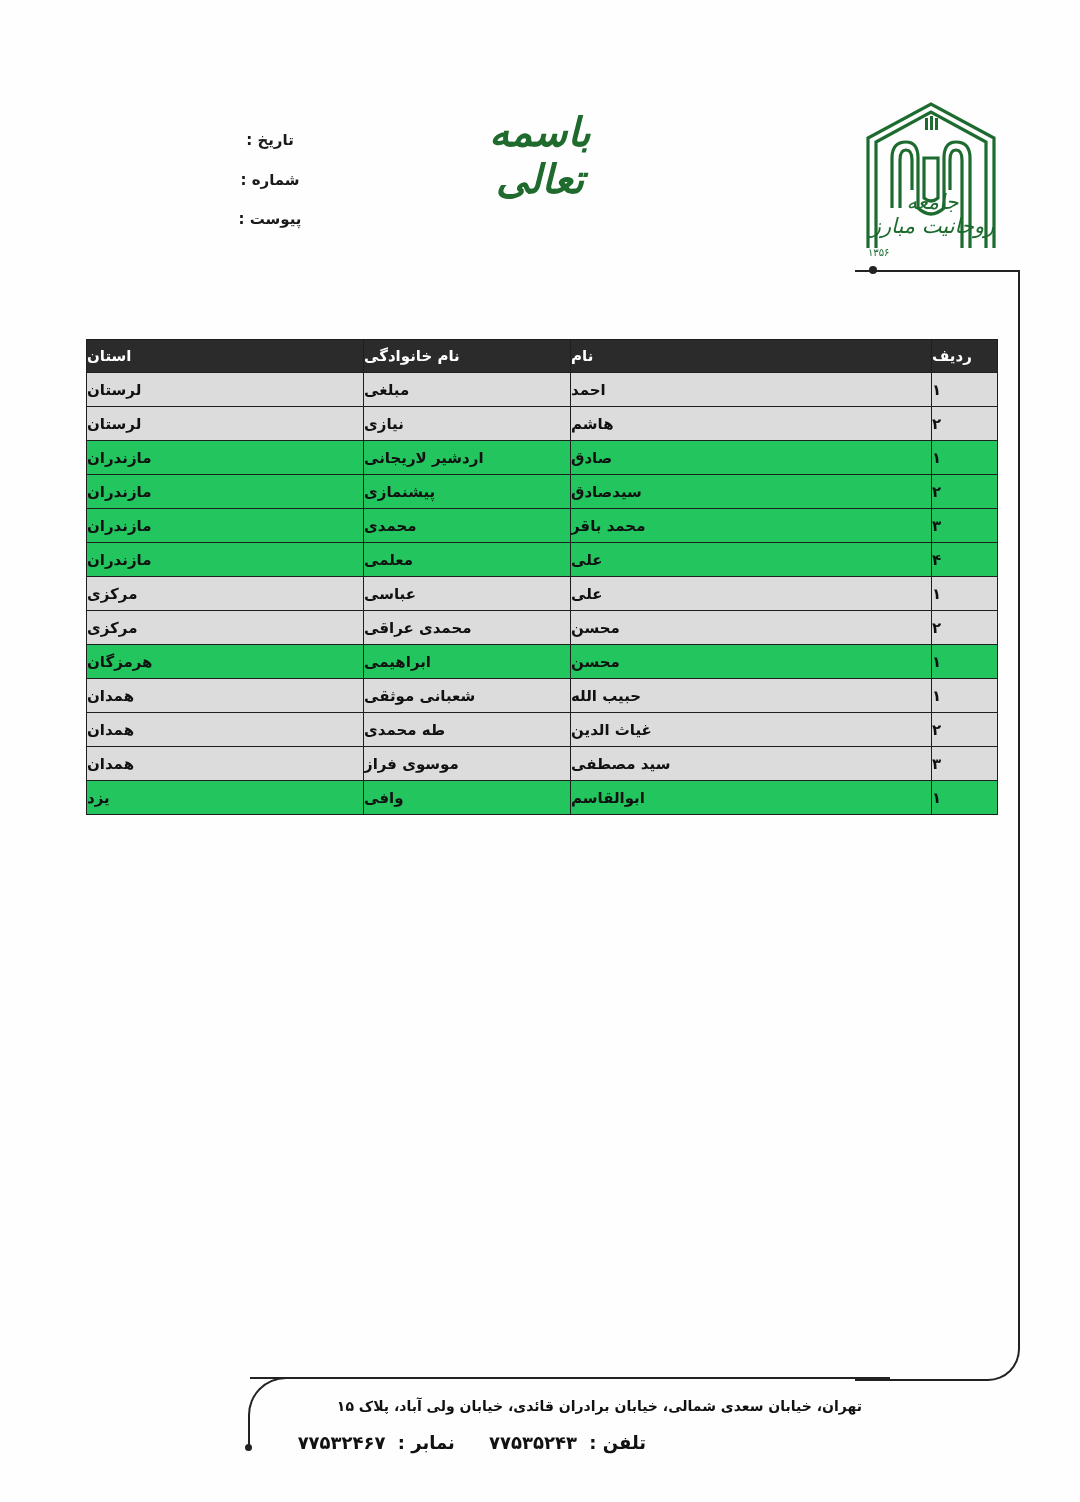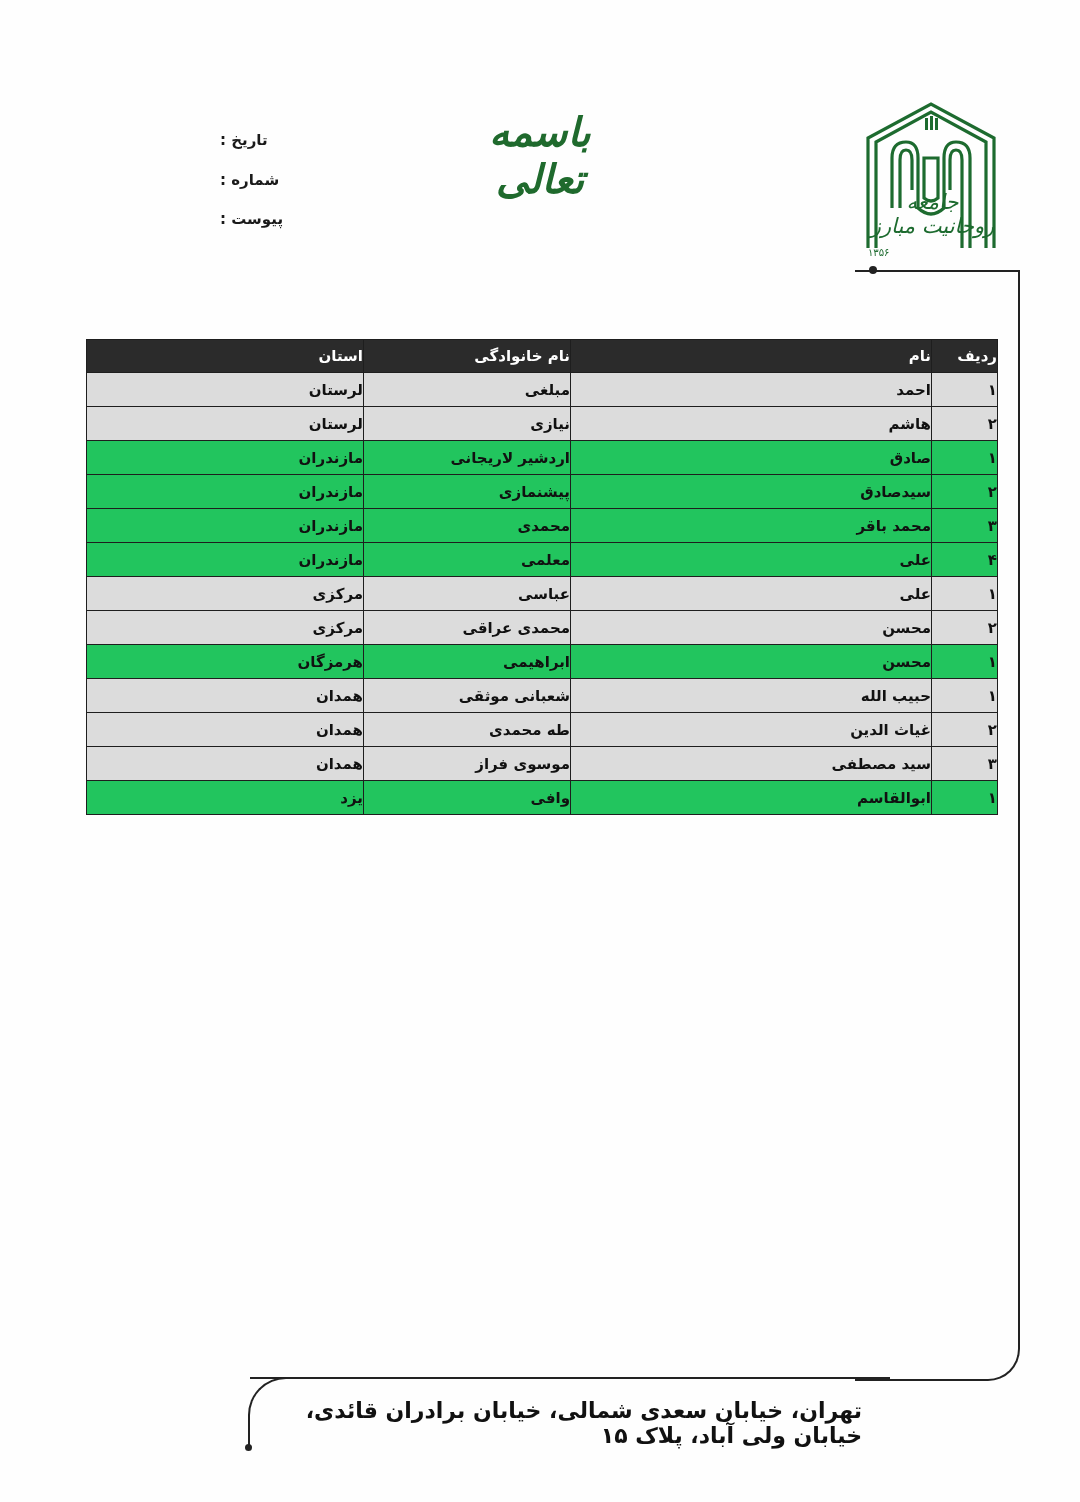--- a/index.html
+++ b/index.html
@@ -34,52 +34,52 @@
       direction: rtl; font-style: italic;
     }
     .logo-year { position: absolute; left: 868px; top: 247px; font-size: 10px; color: #1d6b2f; direction: rtl; }
 
     
     .basmala {
       position: absolute; left: 470px; top: 108px; width: 140px; text-align: center;
       color: #1f6a2d; font-family: "DejaVu Serif", serif; font-size: 40px; font-weight: bold; font-style: italic;
       direction: rtl;
     }
-    .meta { position: absolute; left: 220px; width: 100px; text-align: left; direction: rtl; font-weight: bold; font-size: 15px; color: #1a1a1a; }
+    .meta { position: absolute; left: 220px; width: 100px; text-align: center; direction: rtl; font-weight: bold; font-size: 15px; color: #1a1a1a; }
     .meta-date { top: 131px; }
     .meta-number { top: 171px; }
     .meta-attach { top: 210px; }
 
     .doc-title {
       position: absolute; left: 180px; top: 282px; width: 750px; text-align: center;
       direction: rtl; font-weight: bold; font-size: 23px; color: #111; letter-spacing: 0px;
     }
 
     
     .candidates {
       position: absolute; left: 86px; top: 339px; width: 907px; border-collapse: collapse;
       direction: rtl; table-layout: fixed;
     }
     .candidates th, .candidates td {
-      border: 1.5px solid #1e1e1e; text-align: right; font-weight: bold; padding: 0;
+      border: 1.5px solid #1e1e1e; text-align: left; font-weight: bold; padding: 0;
     }
     .candidates th {
       background: #2b2b2b; color: #ffffff; height: 32px; font-size: 15px;
     }
     .candidates td { height: 33px; font-size: 15px; color: #111; background: #22c55e; }
     .candidates tr.shaded td { background: #dcdcdc; }
     .candidates td.col-row, .candidates th.col-row { width: 65px; }
     .candidates td.col-name, .candidates th.col-name { width: 360px; }
     .candidates td.col-family, .candidates th.col-family { width: 206px; }
     .candidates td.col-province, .candidates th.col-province { width: 276px; }
 
     
     .footer-address {
       position: absolute; left: 268px; top: 1398px; width: 594px; text-align: right; direction: rtl;
-      font-weight: bold; font-size: 22px; color: #111;
+      font-weight: bold; font-size: 14px; color: #111;
     }
     .footer-phones {
       position: absolute; left: 268px; top: 1432px; width: 378px; text-align: right; direction: rtl;
       font-weight: bold; font-size: 18px; color: #111; white-space: nowrap;
     }
     .footer-phones .gap { display: inline-block; width: 28px; }
     .footer-phones .gap2 { display: inline-block; width: 6px; }
   </style>
 </head>
 <body>
@@ -203,13 +203,19 @@
       <tr>
         <td class="col-row">۱</td>
         <td class="col-name">ابوالقاسم</td>
         <td class="col-family">وافی</td>
         <td class="col-province">یزد</td>
       </tr>
     </tbody>
   </table>
 
   <div class="footer-address">تهران، خیابان سعدی شمالی، خیابان برادران قائدی، خیابان ولی آباد، پلاک ۱۵</div>
+  <div class="footer-phones">
+    <span>تلفن :</span><span class="gap2"></span>
+    <span>۷۷۵۳۵۲۴۳</span><span class="gap"></span>
+    <span>نمابر :</span><span class="gap2"></span>
+    <span>۷۷۵۳۲۴۶۷</span>
+  </div>
 </div>
 
 </body></html>

